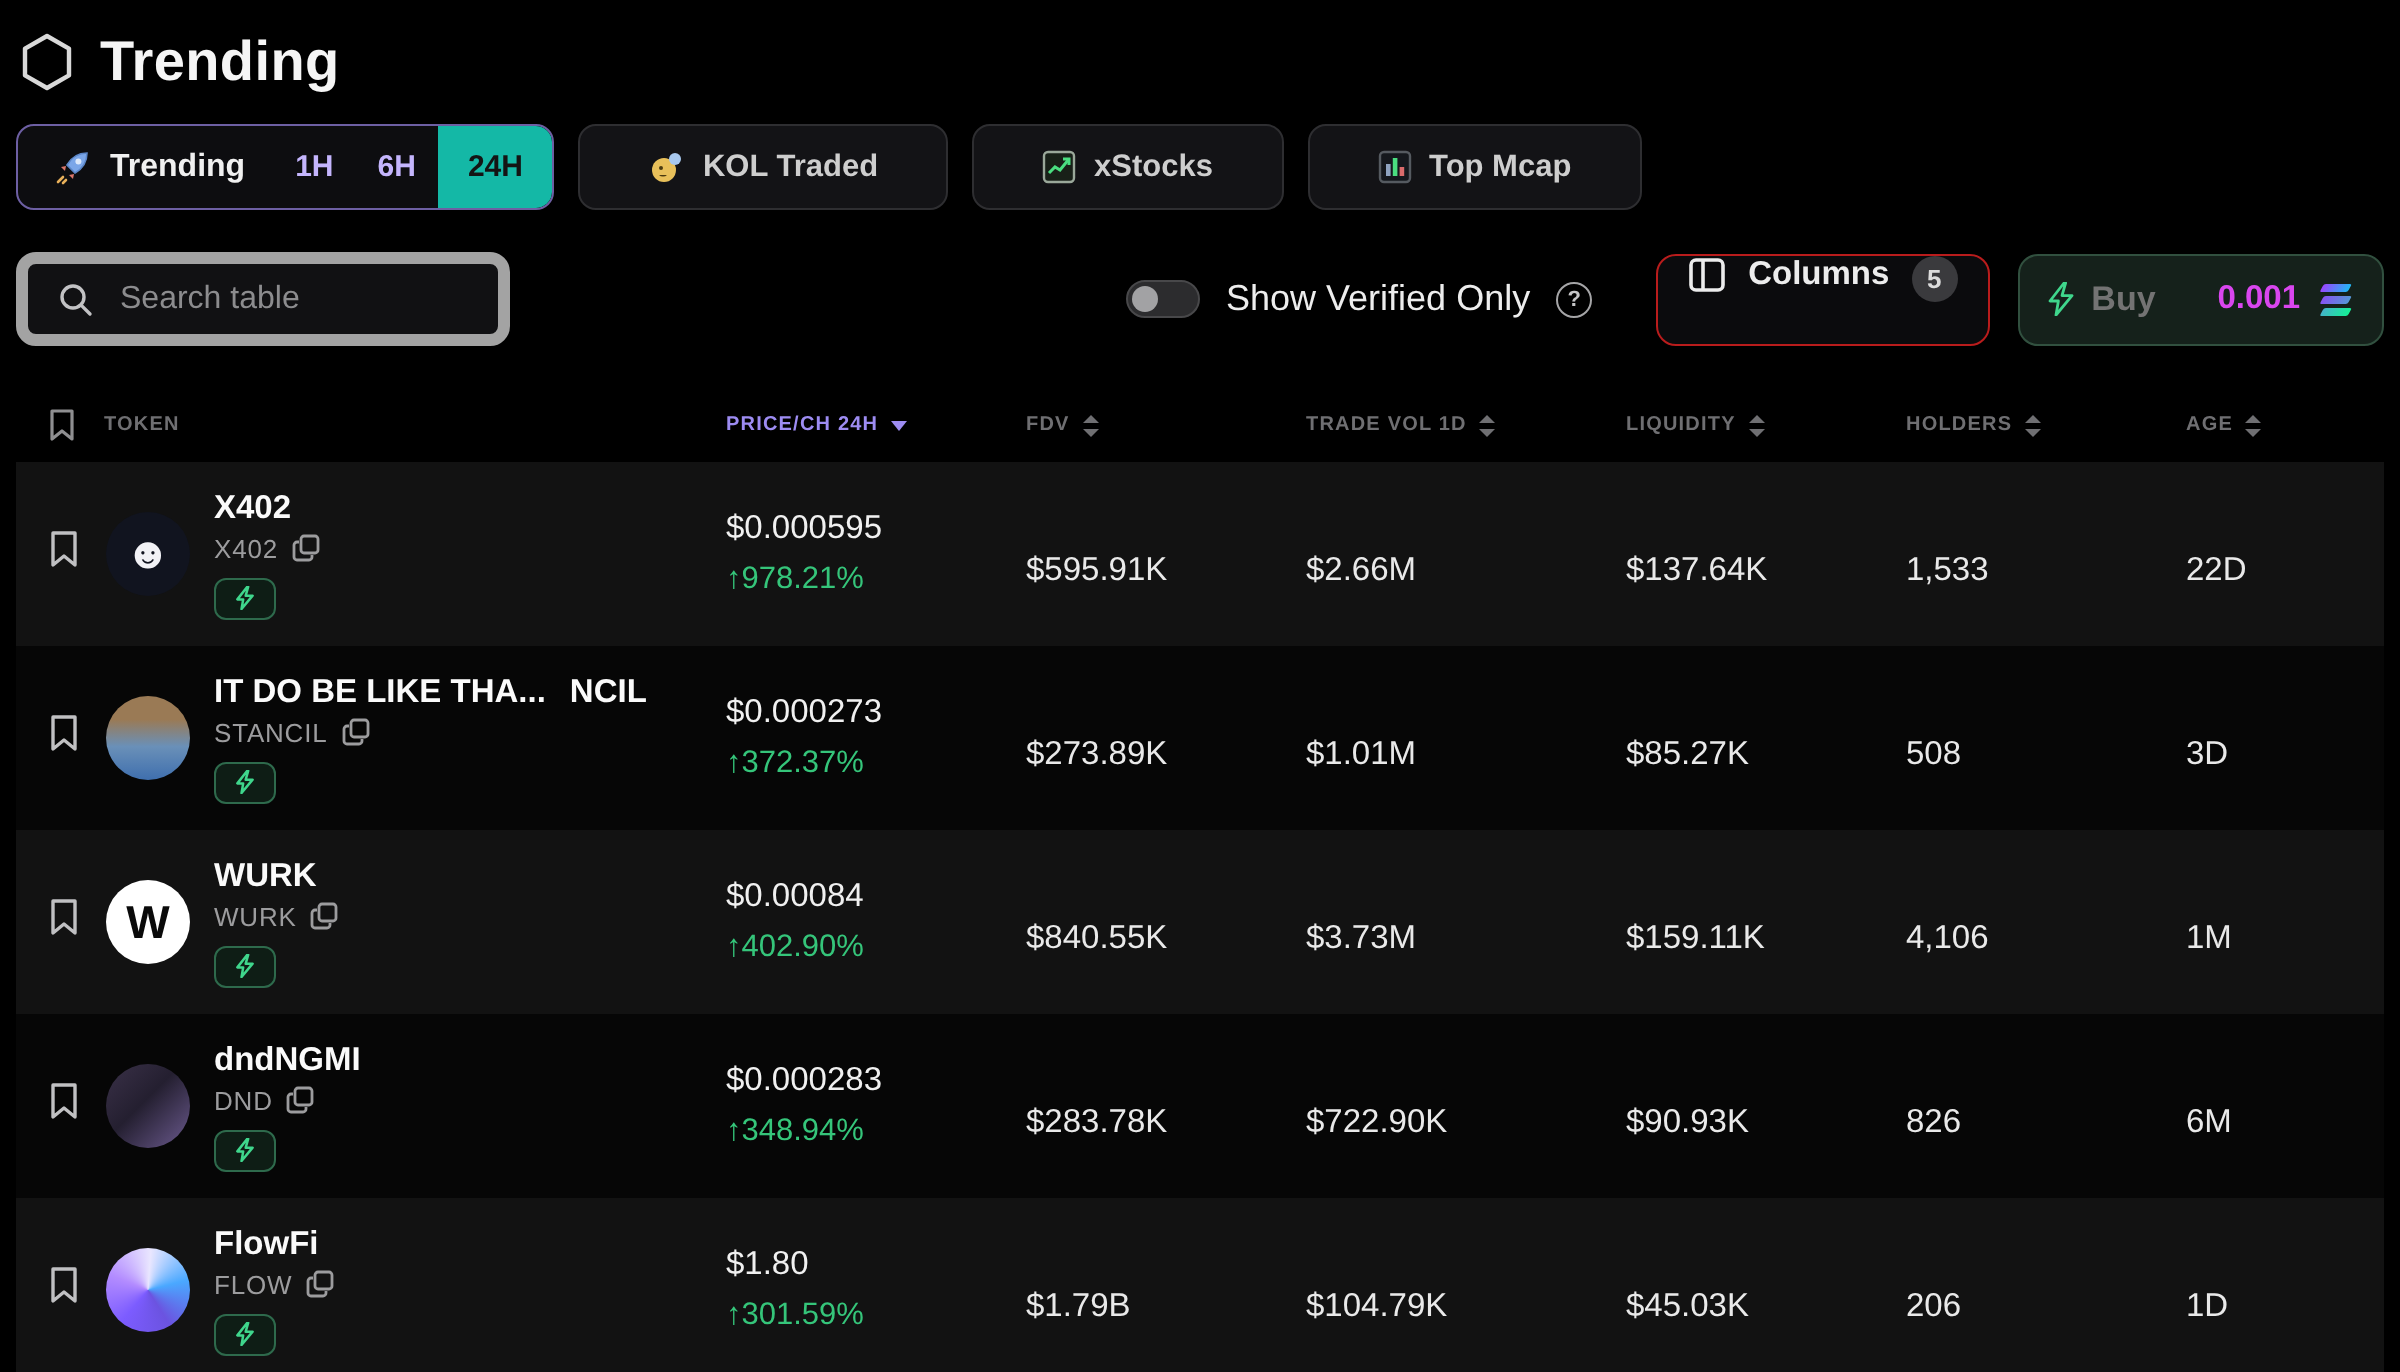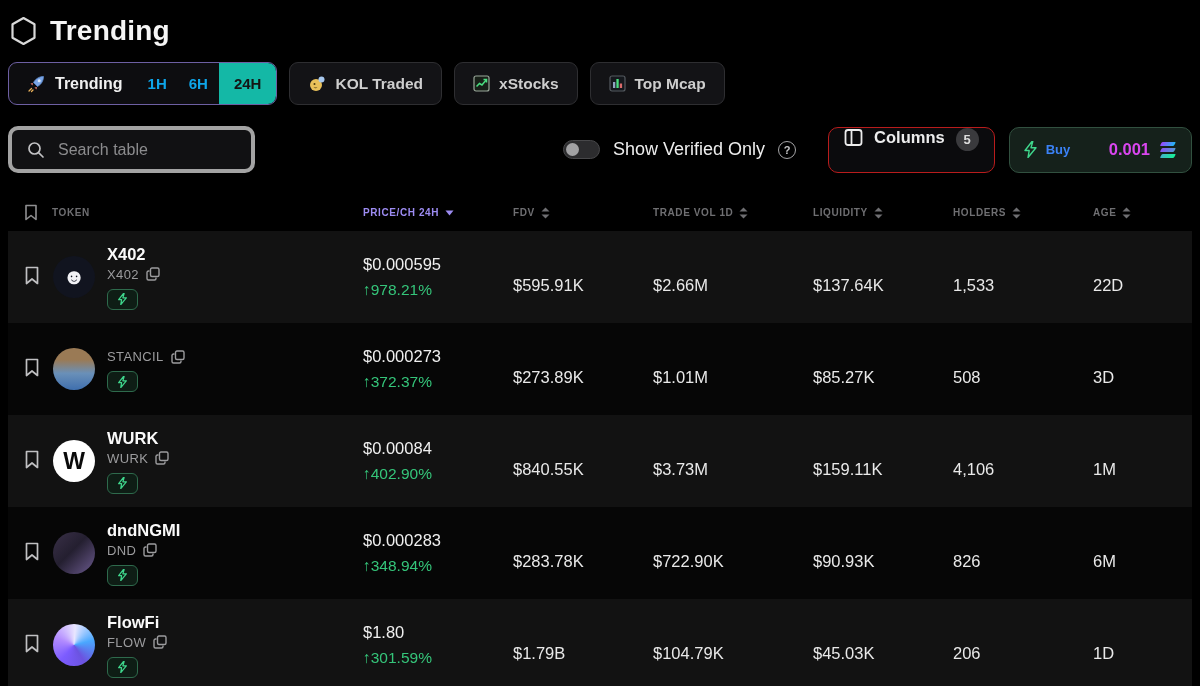--- a/index.html
+++ b/index.html
@@ -14,33 +14,33 @@
   .app-header { display:flex; align-items:center; gap:13px; padding:13px 0 0 10px; height:48px; }
   .app-title { font-size:28px; font-weight:700; color:#f5f5f5; letter-spacing:.2px; }
 
   
   .tabbar { display:flex; gap:12px; margin:14px 8px 0; height:43px; }
   .trending-group {
     display:flex; align-items:stretch; height:43px;
     border:1px solid #6d5fa3; border-radius:9px; background:#0d0d10; overflow:hidden;
   }
   .tg-main { display:flex; align-items:center; gap:9px; padding:0 14px 0 18px; font-weight:700; font-size:16px; color:#f0f0f0; cursor:pointer; }
-  .tf { display:flex; align-items:center; padding:0 11px; font-weight:700; font-size:15px; color:#0ea5e9; cursor:pointer; }
+  .tf { display:flex; align-items:center; padding:0 11px; font-weight:700; font-size:15px; color:#c4b5fd; cursor:pointer; }
   .tf-selected { background:#14b8a6; color:#141414; padding:0 15px; border-radius:0 8px 8px 0; }
   .tab-btn {
-    display:flex; align-items:center; gap:9px; padding:0 18px; height:43px;
+    display:flex; align-items:center; gap:9px; padding:0 34px; height:43px;
     border:1px solid #2e2e31; border-radius:9px; background:#131316;
     color:#cecece; font-weight:700; font-size:15.5px; cursor:pointer;
   }
   .tab-btn:nth-of-type(2) { margin-left:0; }
 
   
   .controls { display:flex; align-items:center; margin:21px 8px 0; height:47px; position:relative; }
   .search {
-    width:247px; height:47px; border:4px solid #a3a3a3; border-radius:10px;
+    width:247px; height:47px; border:6px solid #a3a3a3; border-radius:10px;
     background:#111113; display:flex; align-items:center; gap:11px; padding:0 15px;
   }
   .search input {
     background:transparent; border:none; outline:none; color:#e8e8e8;
     font-size:16px; width:170px; font-family:"Liberation Sans",sans-serif;
   }
   .search input::placeholder { color:#8c8c8e; }
   .verified-group { display:flex; align-items:center; gap:13px; margin-left:308px; }
   .toggle { width:37px; height:19px; border-radius:10px; background:#2c2c2e; border:1px solid #48484a; position:relative; cursor:pointer; }
   .toggle-knob { position:absolute; left:2px; top:2px; width:13px; height:13px; border-radius:50%; background:#a2a2a4; }
@@ -52,21 +52,21 @@
   .columns-btn {
     margin-left:32px; height:46px; display:flex; align-items:flex-start; gap:11px; padding:0 15px;
     border:1px solid #b91c1c; border-radius:10px; background:#0b0b0d; cursor:pointer;
   }
   .columns-label { font-size:16.5px; font-weight:700; color:#ececec; }
   .columns-badge { width:23px; height:23px; border-radius:50%; background:#3a3a3d; color:#dcdcdc; font-size:13px; font-weight:700; display:flex; align-items:center; justify-content:center; }
   .buy-btn {
     margin-left:14px; height:46px; flex:1; display:flex; align-items:center; gap:9px; padding:0 16px 0 14px;
     border:1px solid #31503f; border-radius:10px; background:#15211b; cursor:pointer;
   }
-  .buy-label { font-size:13px; font-weight:700; color:#3b82f6; }
+  .buy-label { font-size:17px; font-weight:700; color:#737373; }
   .buy-amount { margin-left:auto; font-size:16.5px; font-weight:700; color:#d946ef; }
   .sol-logo { display:flex; flex-direction:column; gap:2.5px; margin-left:2px; }
   .sol-bar { width:14px; height:3.5px; transform:skewX(-28deg); border-radius:1px; }
   .sol-bar:nth-child(1){ background:linear-gradient(90deg,#9945ff,#20b8f4); }
   .sol-bar:nth-child(2){ background:linear-gradient(90deg,#8752f3,#5497d5); }
   .sol-bar:nth-child(3){ background:linear-gradient(90deg,#43b4ca,#14f195); }
 
   
   .thead {
     margin:21px 8px 0; height:37px; display:grid; align-items:center;
@@ -338,20 +338,24 @@
         <svg width="16" height="19" viewBox="0 0 16 19">
             <path d="M2.5 1.5 H13.5 V17.5 L8 13 L2.5 17.5 Z" fill="none" stroke="#c0c0c2" stroke-width="1.7" stroke-linejoin="round"></path>
           </svg>
       </span>
     </div>
     <div class="token-cell">
       <div class="avatar" style="background: linear-gradient(rgb(154, 122, 85) 28%, rgb(106, 144, 184) 60%, rgb(63, 111, 174) 100%);">
         <span class="avatar-label" style="color: rgb(255, 255, 255); font-size: 21px;"></span>
       </div>
       <div class="token-text">
+        <div class="token-name-row">
+          <span class="token-name">IT DO BE LIKE THA...</span>
+          <span class="token-suffix">NCIL</span>
+        </div>
         <div class="token-symbol-row">
           <span class="token-symbol">STANCIL</span>
           <span class="icon">
             <svg width="14" height="14" viewBox="0 0 14 14">
                 <rect x="4.5" y="1" width="8.5" height="8.5" rx="1.5" fill="none" stroke="#9c9c9e" stroke-width="1.4"></rect>
                 <path d="M3.5 4 H2.5 A1.5 1.5 0 0 0 1 5.5 V11.5 A1.5 1.5 0 0 0 2.5 13 H8.5 A1.5 1.5 0 0 0 10 11.5 V10.5" fill="none" stroke="#9c9c9e" stroke-width="1.4"></path>
               </svg>
           </span>
         </div>
         <div class="boost-badge">

